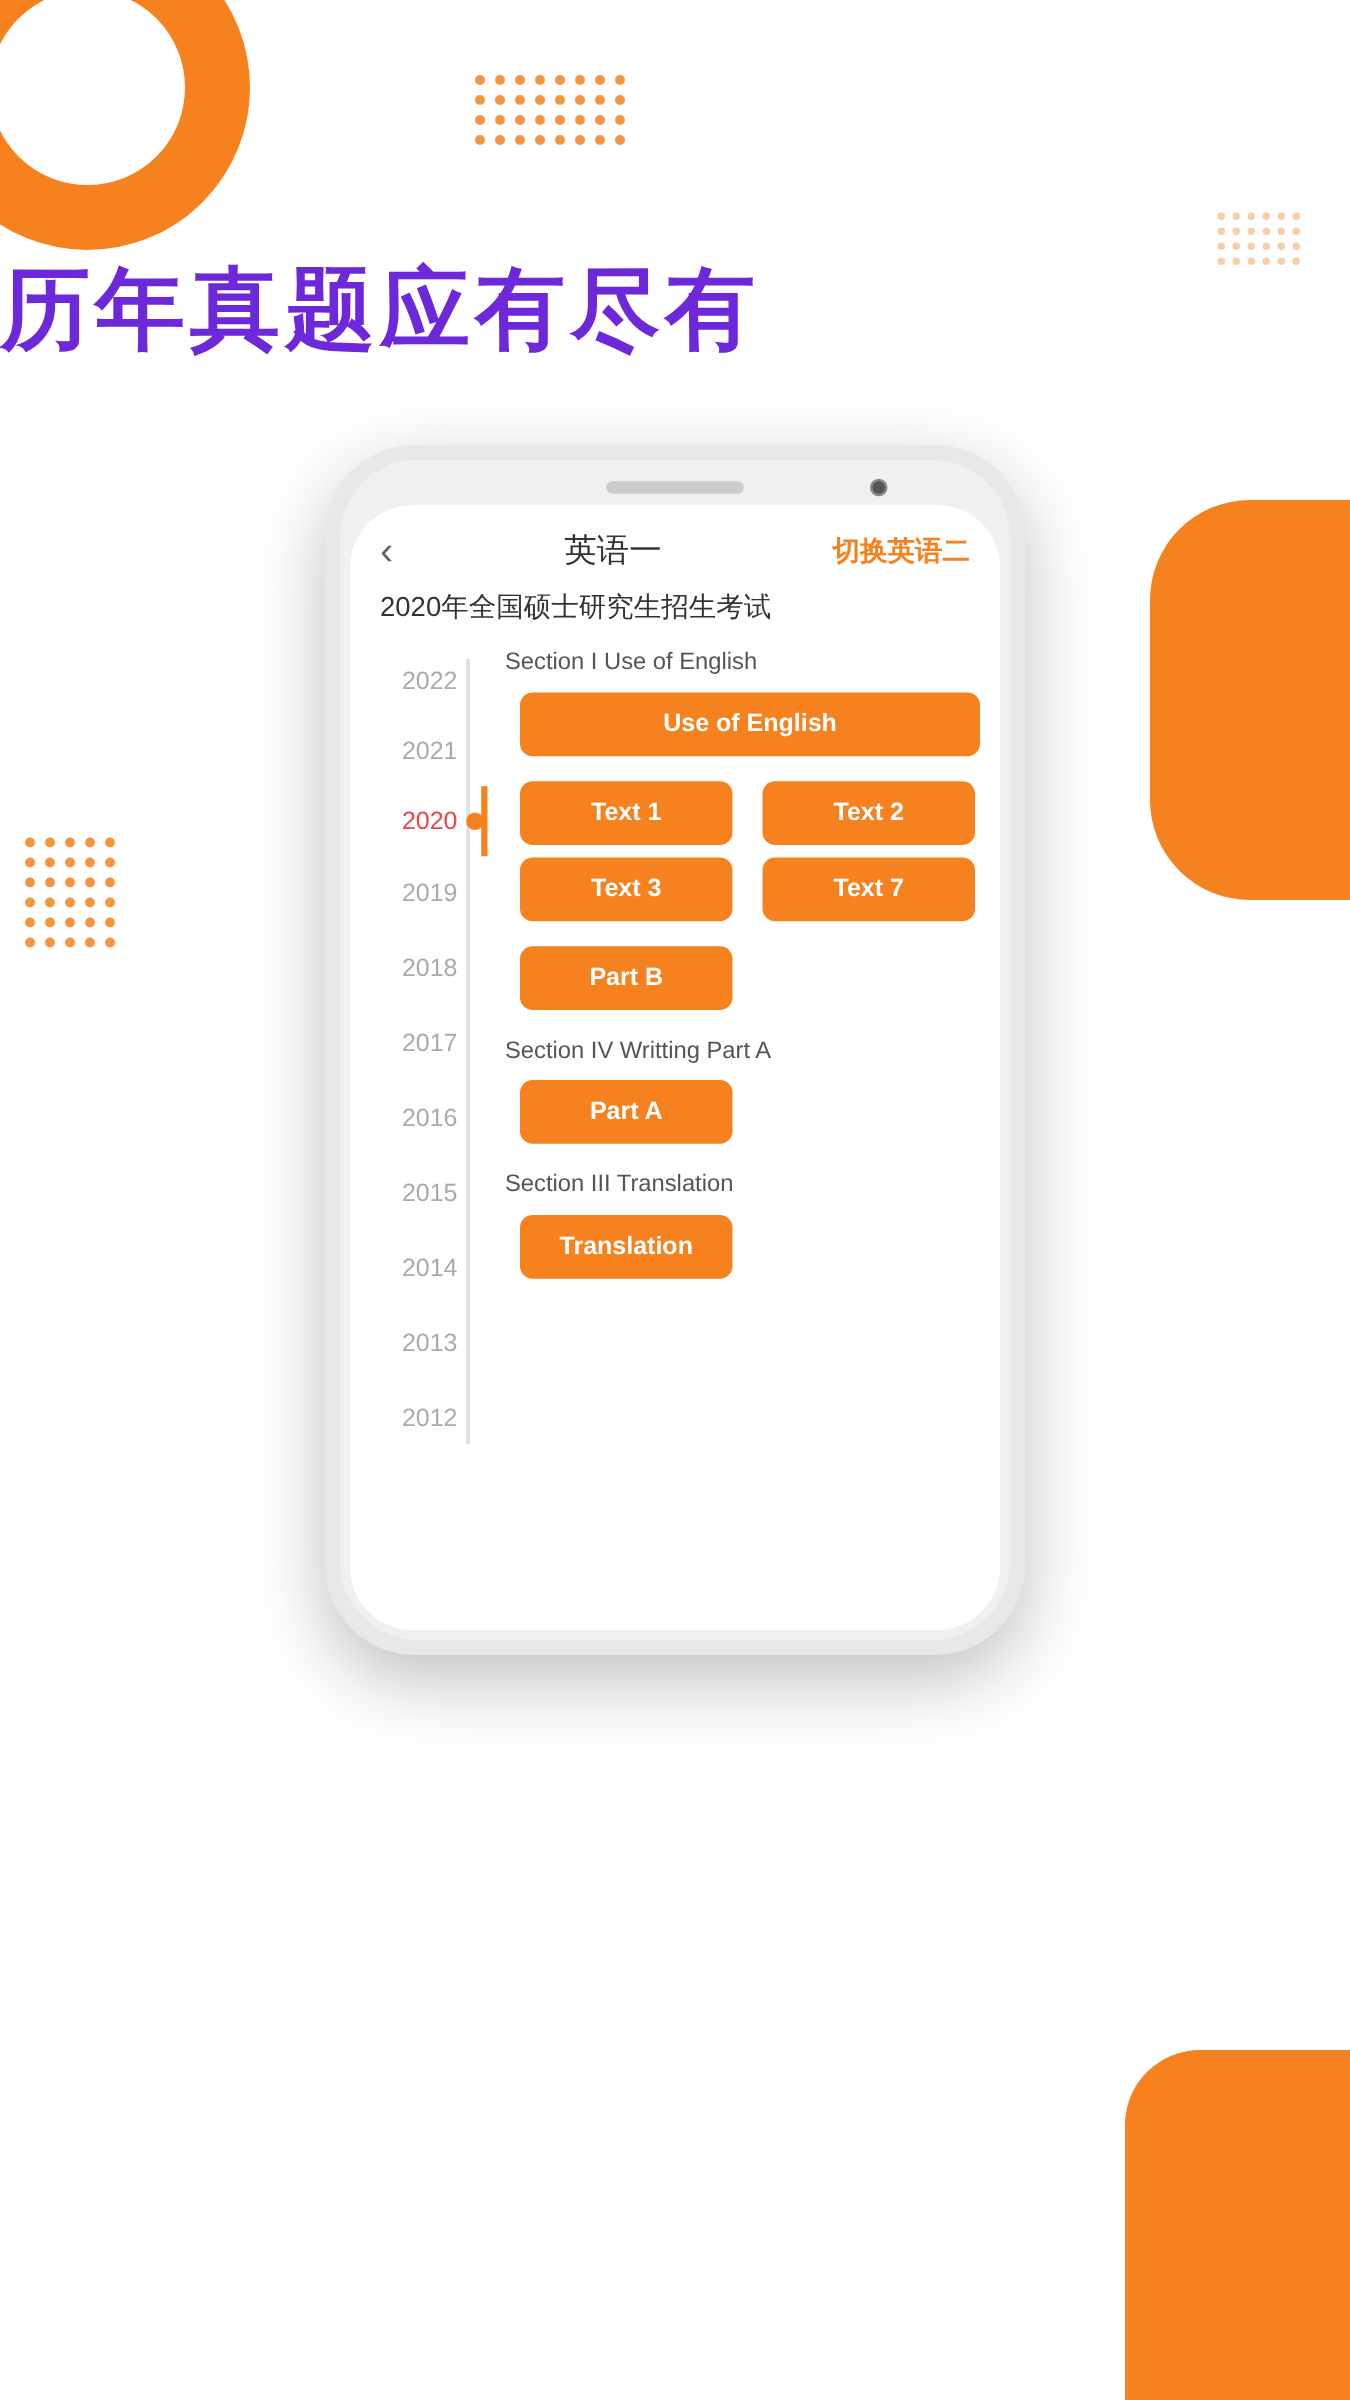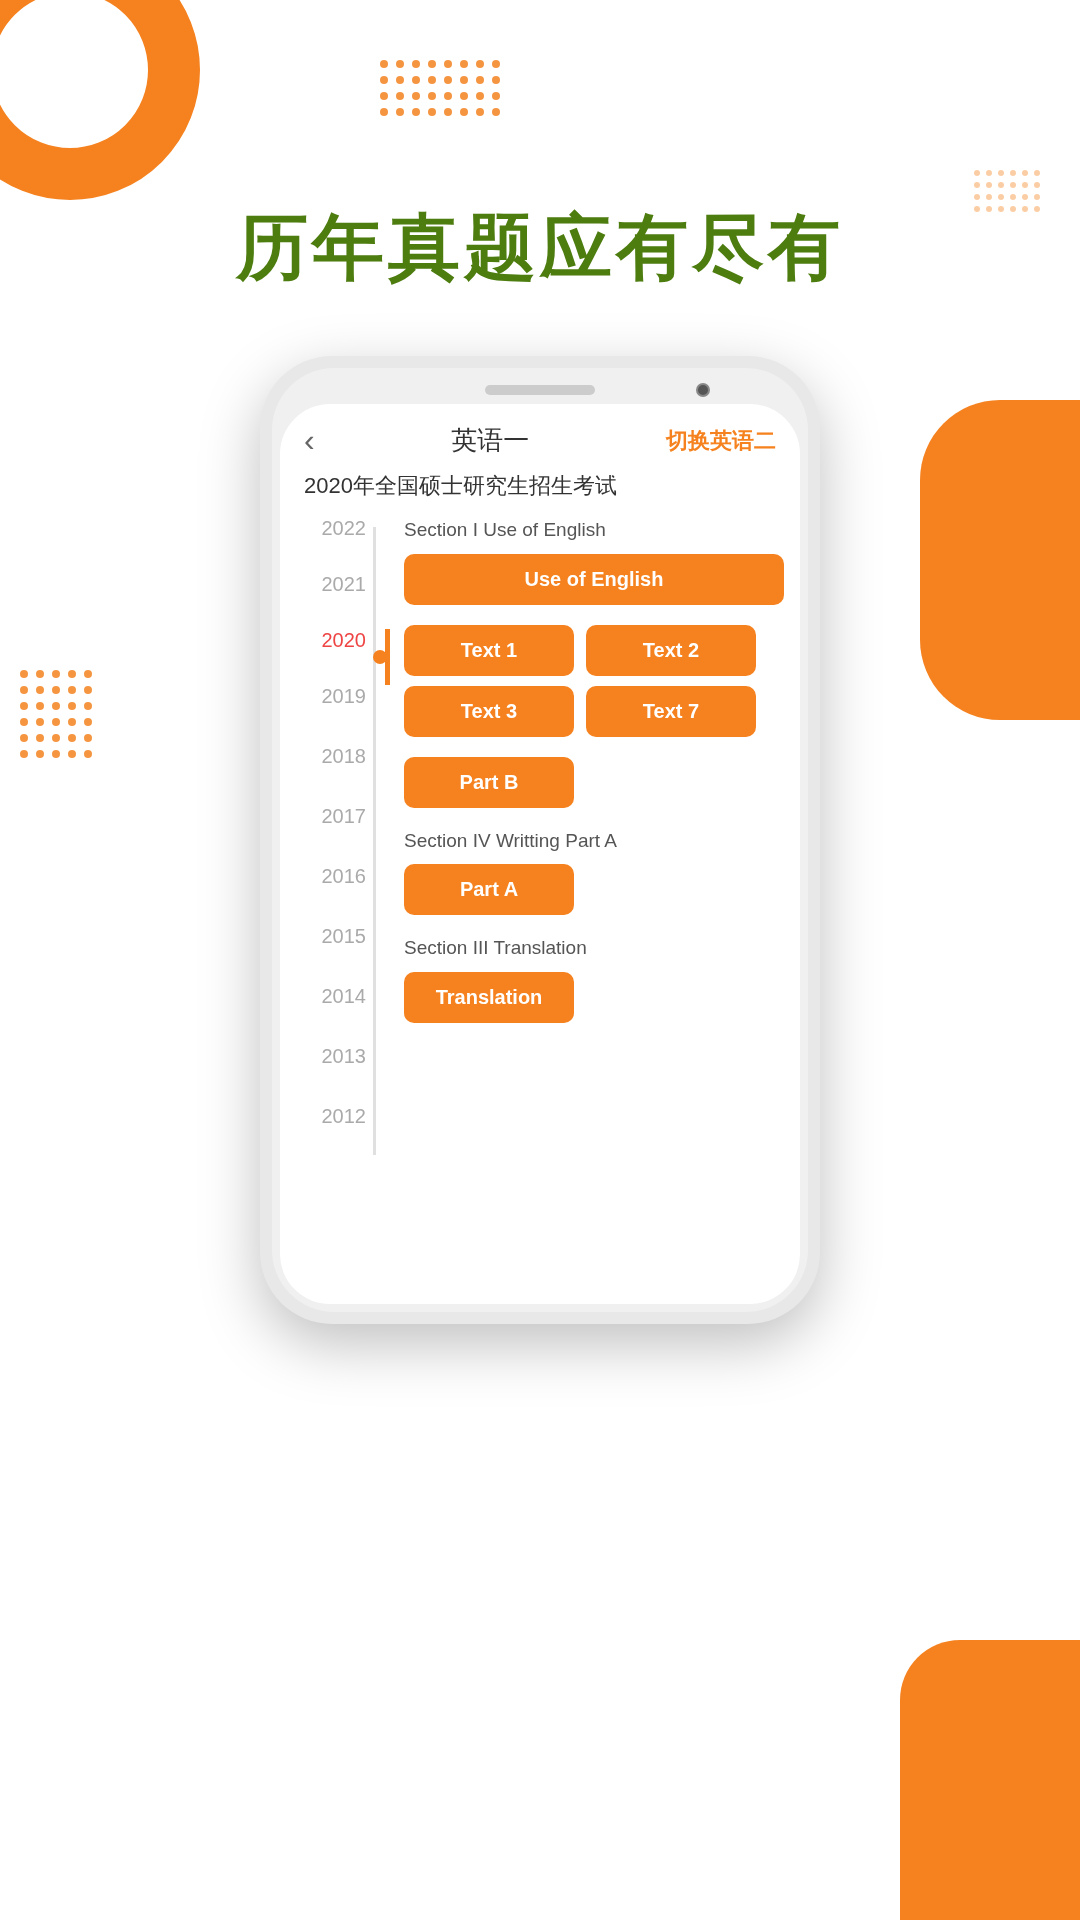--- a/index.html
+++ b/index.html
@@ -73,24 +73,24 @@
       height: 8px;
       background: #f5821f;
       border-radius: 50%;
       opacity: 0.85;
     }
 
     
     .main-title {
       position: relative;
       z-index: 2;
-      text-align: center;
+      text-align: left;
       font-size: 72px;
       font-weight: 900;
-      color: #4d7c0f;
+      color: #6d28d9;
       padding-top: 200px;
       letter-spacing: 4px;
     }
 
     
     .phone-wrapper {
       position: relative;
       z-index: 2;
       display: flex;
       justify-content: center;
@@ -188,20 +188,21 @@
       top: 10px;
       bottom: 10px;
       width: 3px;
       background: #e0e0e0;
     }
     .year-item {
       font-size: 20px;
       color: #aaa;
       height: 56px;
       display: flex;
+      align-items: center;
       position: relative;
       z-index: 1;
     }
     .year-item.active {
       color: #ef4444;
       font-weight: 400;
     }
     .year-dot {
       width: 14px;
       height: 14px;
@@ -244,20 +245,21 @@
       background: #f5821f;
       color: #fff;
       border: none;
       border-radius: 10px;
       font-size: 20px;
       font-weight: 700;
       padding: 14px 0;
       width: 170px;
       text-align: center;
       cursor: pointer;
+      margin-left: 12px;
     }
   </style>
 </head>
 <body>
 
 <div class="bg-circle-top-left"></div>
 
 <div class="bg-dots-top">
   <div class="dots-grid" style="grid-template-columns: repeat(8,1fr);">
     <div class="dot"></div>

